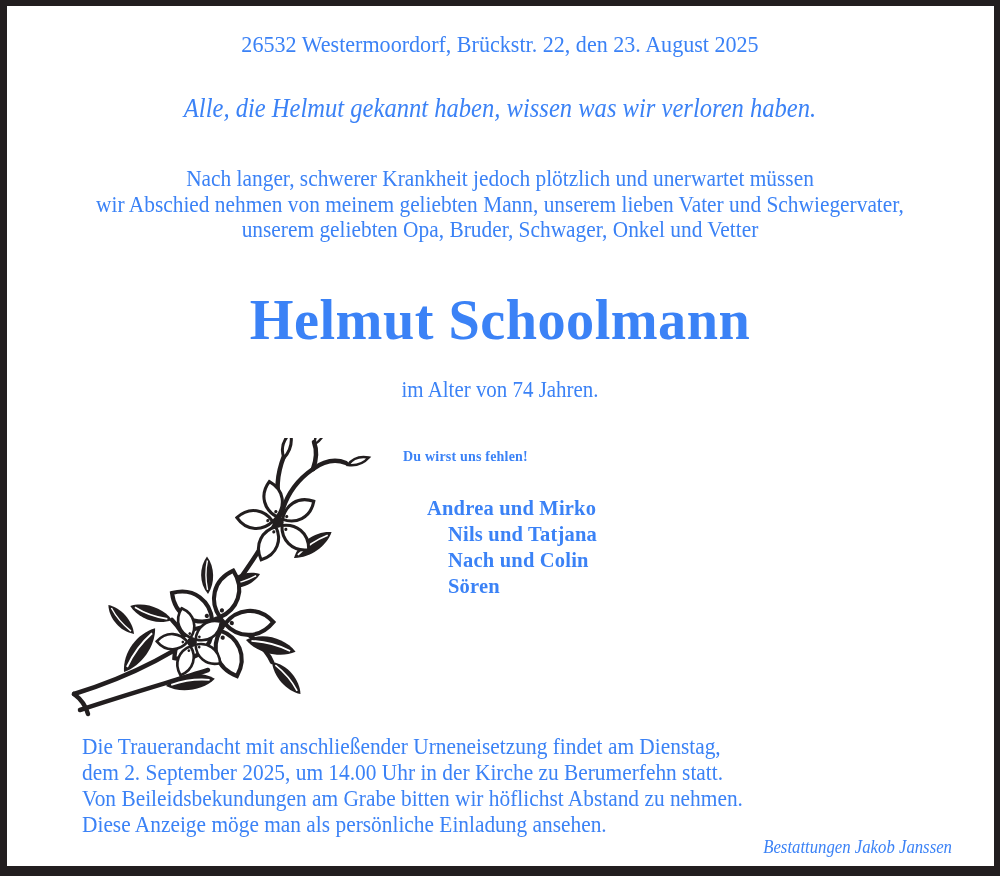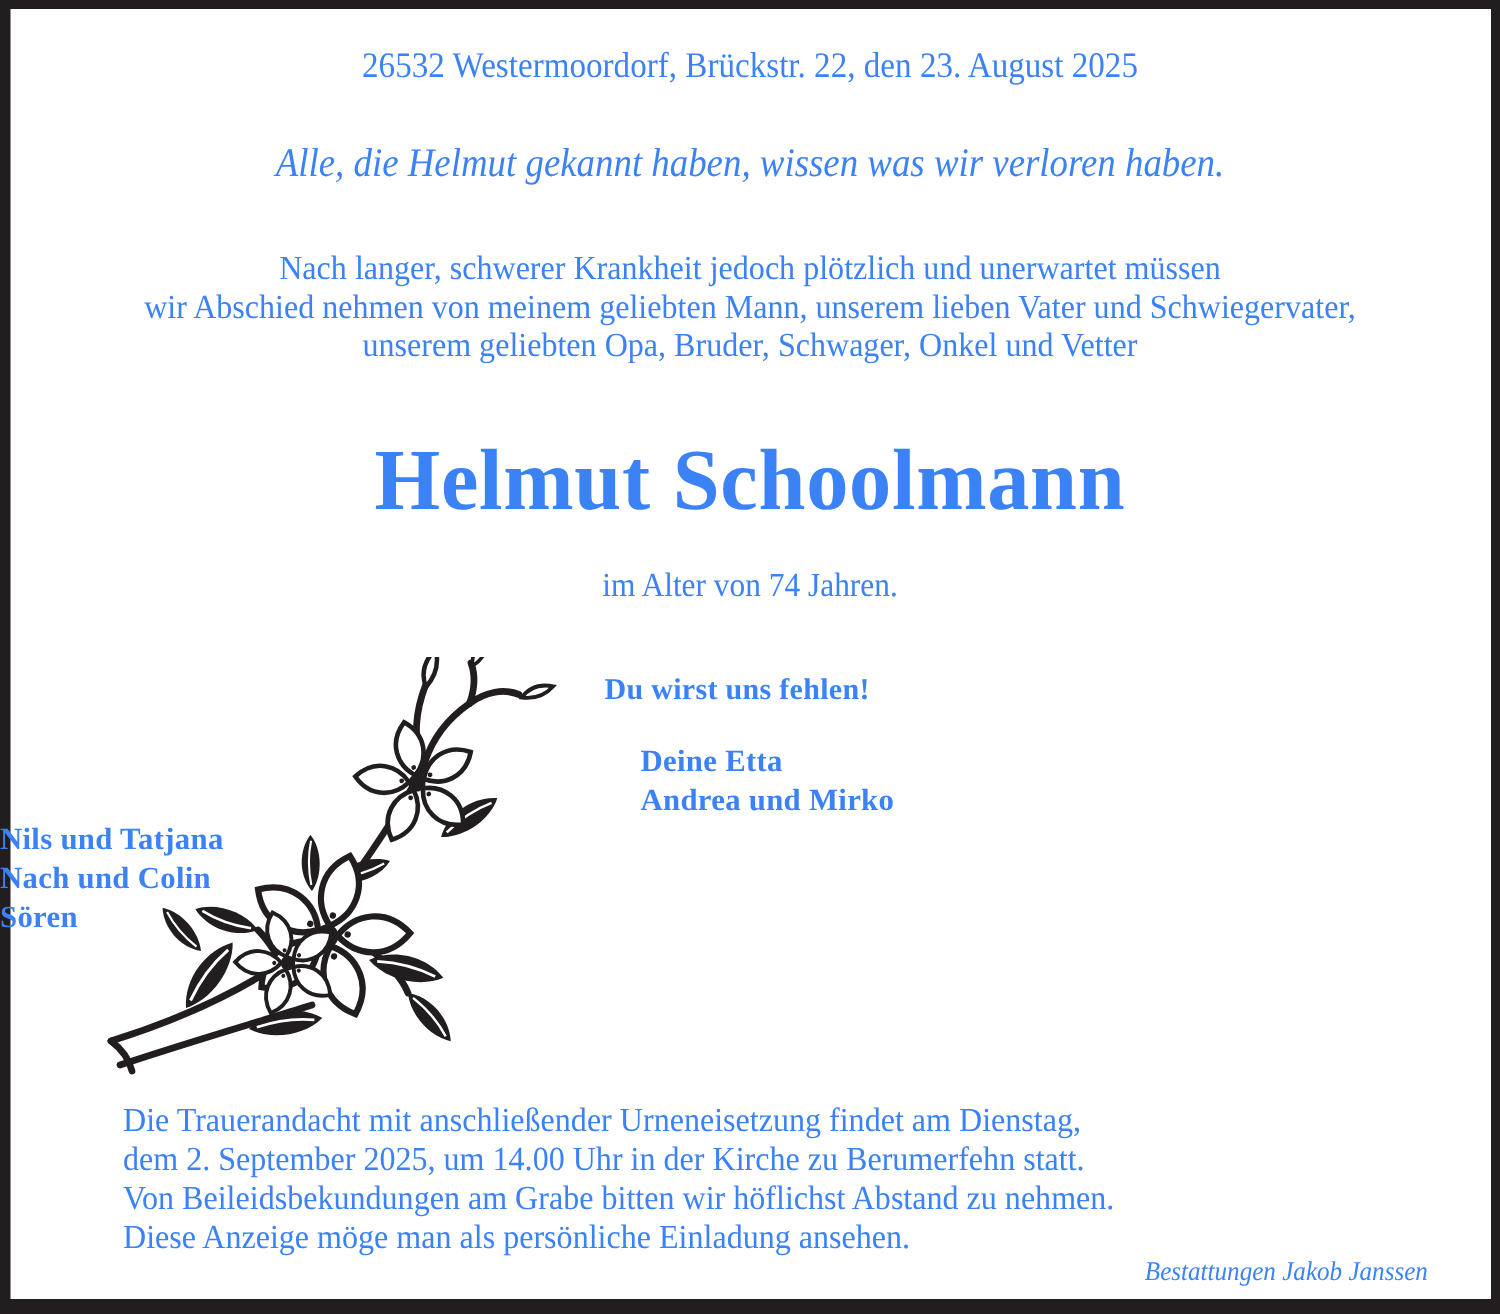--- a/index.html
+++ b/index.html
@@ -35,28 +35,28 @@
     top:288px;margin:0;font-size:58px;line-height:64px;font-weight:bold;
     letter-spacing:.5px;
     transform:scaleX(.97);transform-origin:50% 50%;
   }
   .age{
     top:377px;font-size:22.5px;
     transform:scaleX(.93);transform-origin:50% 50%;
   }
   .flower{position:absolute;left:68px;top:438px;}
   .farewell{
-    left:403px;top:449px;font-size:20px;font-weight:bold;letter-spacing:.2px;
+    left:403px;top:449px;font-size:14px;font-weight:bold;letter-spacing:.2px;
   }
   .mourners{
     left:0;top:495px;width:1000px;font-size:20.5px;font-weight:bold;
   }
   .mourners .m{height:26px;line-height:26px;letter-spacing:.2px;}
   .indent-0{margin-left:427px;}
-  .indent-1{}
+  .indent-1{margin-left:448px;}
   .service{
     left:82px;top:734px;font-size:22.5px;line-height:26px;
     transform:scaleX(.95);transform-origin:0 0;
   }
   .credit{
     right:48px;top:837px;font-size:18px;font-style:italic;
     transform:scaleX(.93);transform-origin:100% 50%;
   }
 </style>
 </head>
@@ -133,21 +133,20 @@
     <use href="#budg" transform="translate(280,27) rotate(68) scale(0.85)"></use>
 
     <use href="#flower5" transform="translate(150,186) rotate(16) scale(1.18)"></use>
     <use href="#flower5" transform="translate(124,204) rotate(55) scale(0.75)"></use>
     <use href="#flower5" transform="translate(210,84) rotate(-12) scale(0.88)"></use>
   </svg>
 
   <div class="blk farewell">Du wirst uns fehlen!</div>
 
   <div class="blk mourners">
-    <div class="m indent-0">Deine Etta</div>
     <div class="m indent-0">Andrea und Mirko</div>
     <div class="m indent-1">Nils und Tatjana</div>
     <div class="m indent-1">Nach und Colin</div>
     <div class="m indent-1">Sören</div>
   </div>
 
   <div class="blk service">
     <div>Die Trauerandacht mit anschließender Urneneisetzung findet am Dienstag,</div>
     <div>dem 2. September 2025, um 14.00 Uhr in der Kirche zu Berumerfehn statt.</div>
     <div>Von Beileidsbekundungen am Grabe bitten wir höflichst Abstand zu nehmen.</div>

